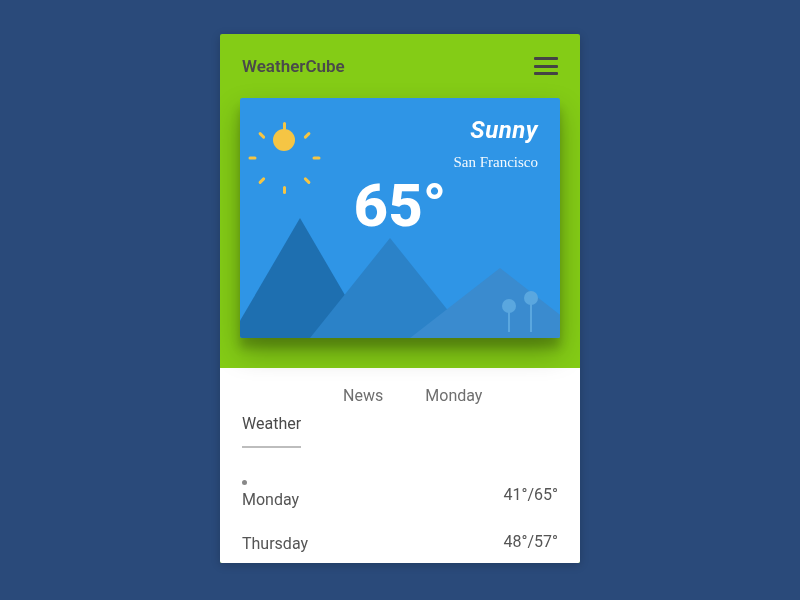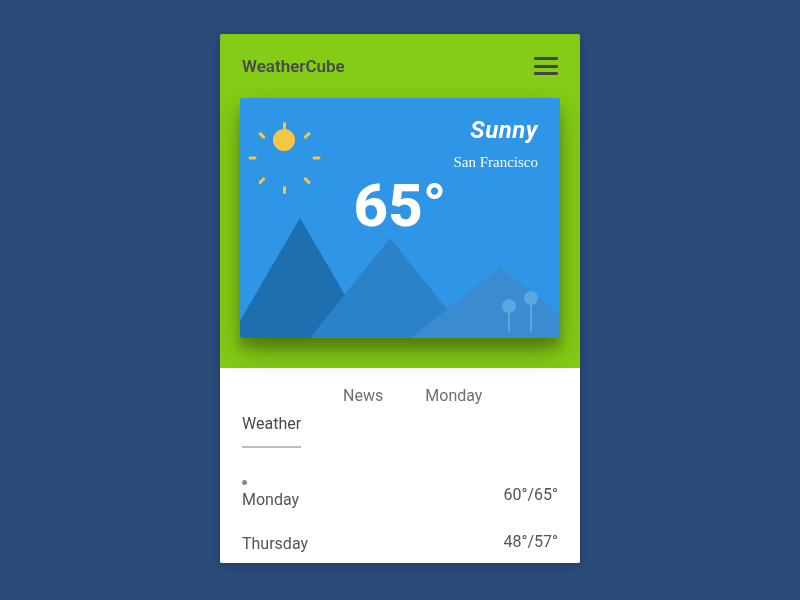--- a/index.html
+++ b/index.html
@@ -257,21 +257,21 @@
       <div class="tab active">Weather</div>
       <div class="tab">News</div>
       <div class="tab">Monday</div>
     </div>
     <div class="forecast">
       <div class="day">
         <div class="left">
           <span class="dot"></span>
           <span>Monday</span>
         </div>
-        <div class="temps">60°/65°</div>
+        <div class="temps">41°/65°</div>
       </div>
       <div class="day">
         <div class="left">
           <span style="width:5px"></span>
           <span>Thursday</span>
         </div>
         <div class="temps">48°/57°</div>
       </div>
     </div>
   </div>

